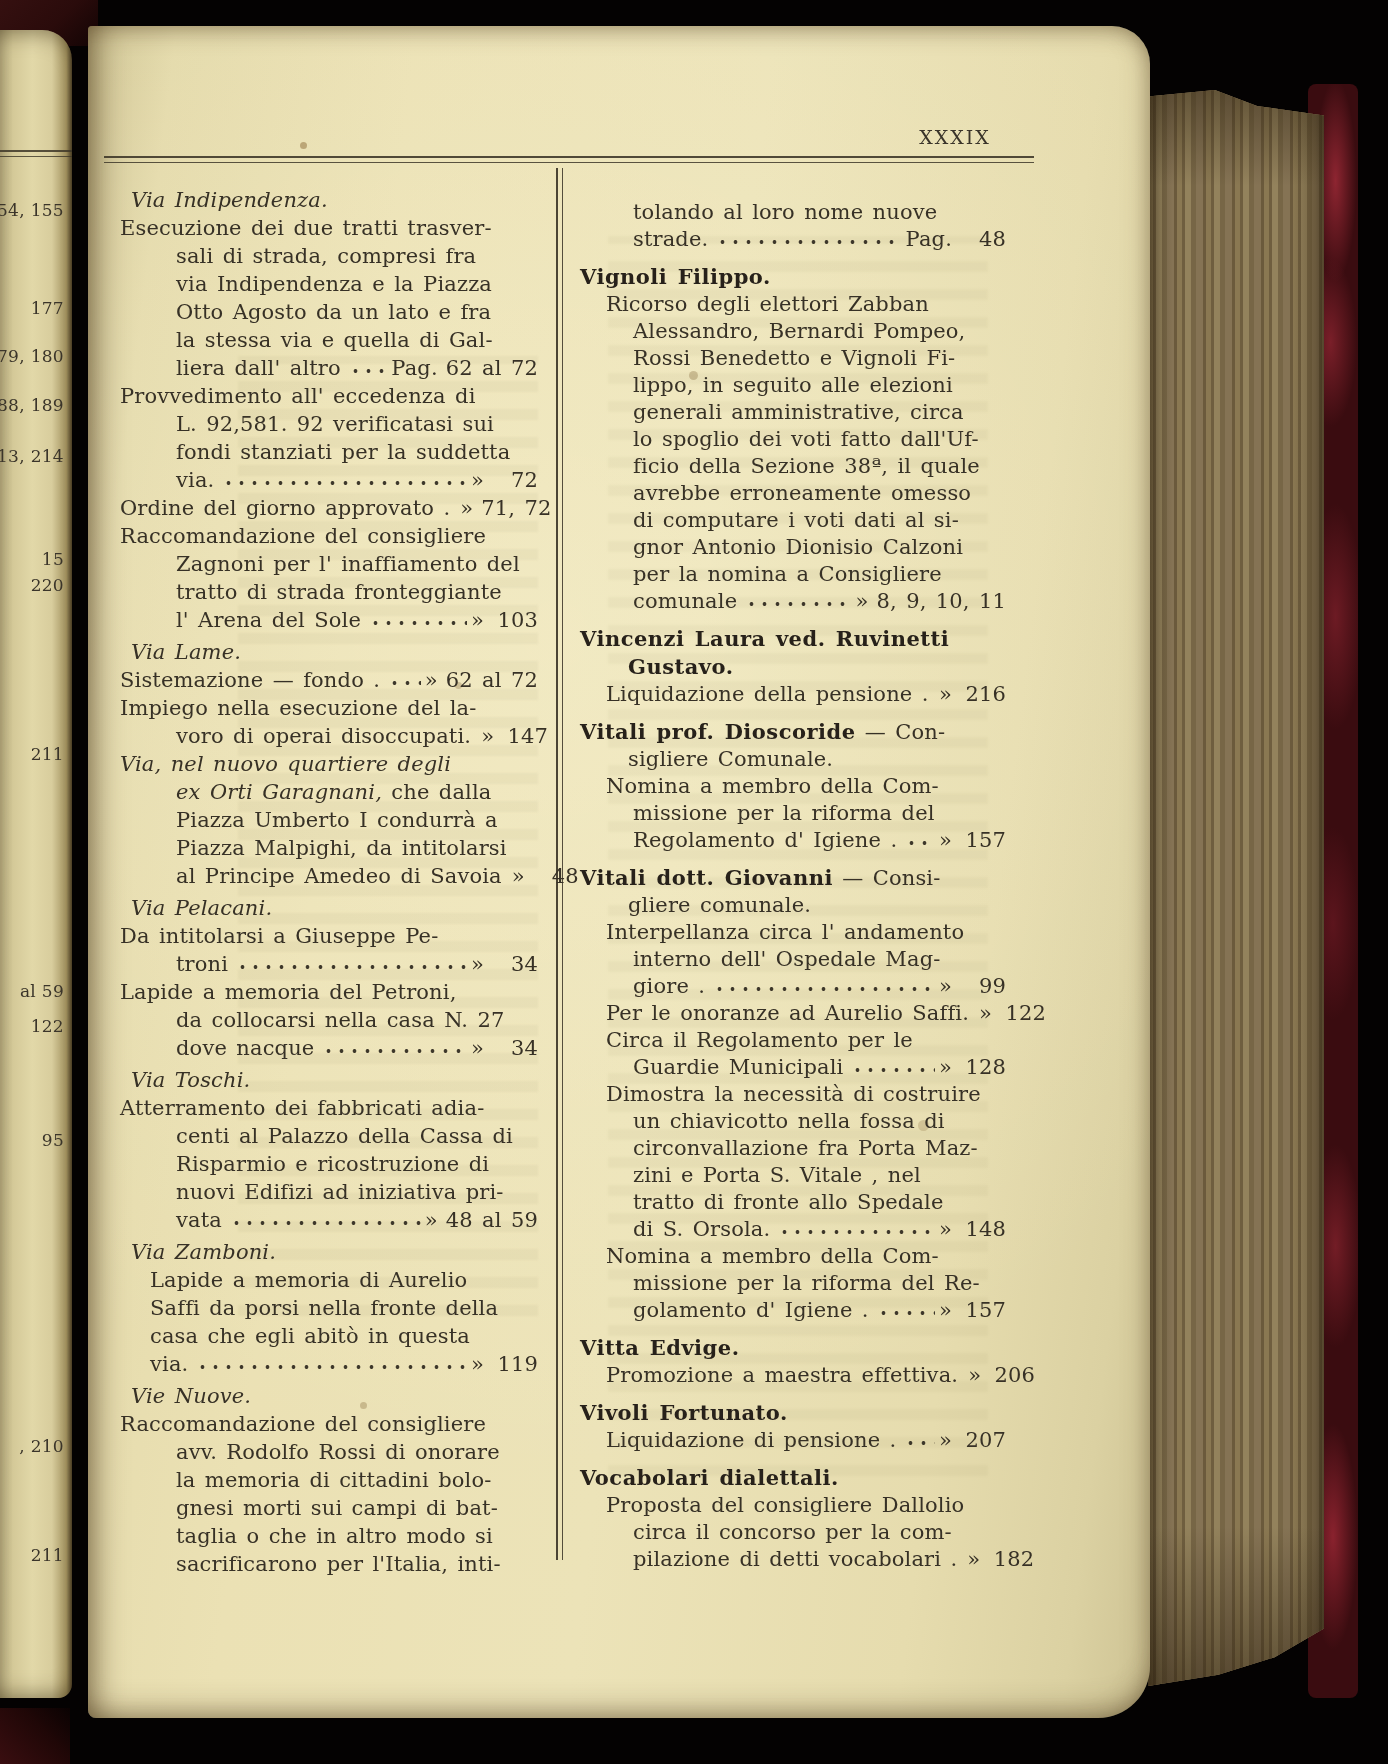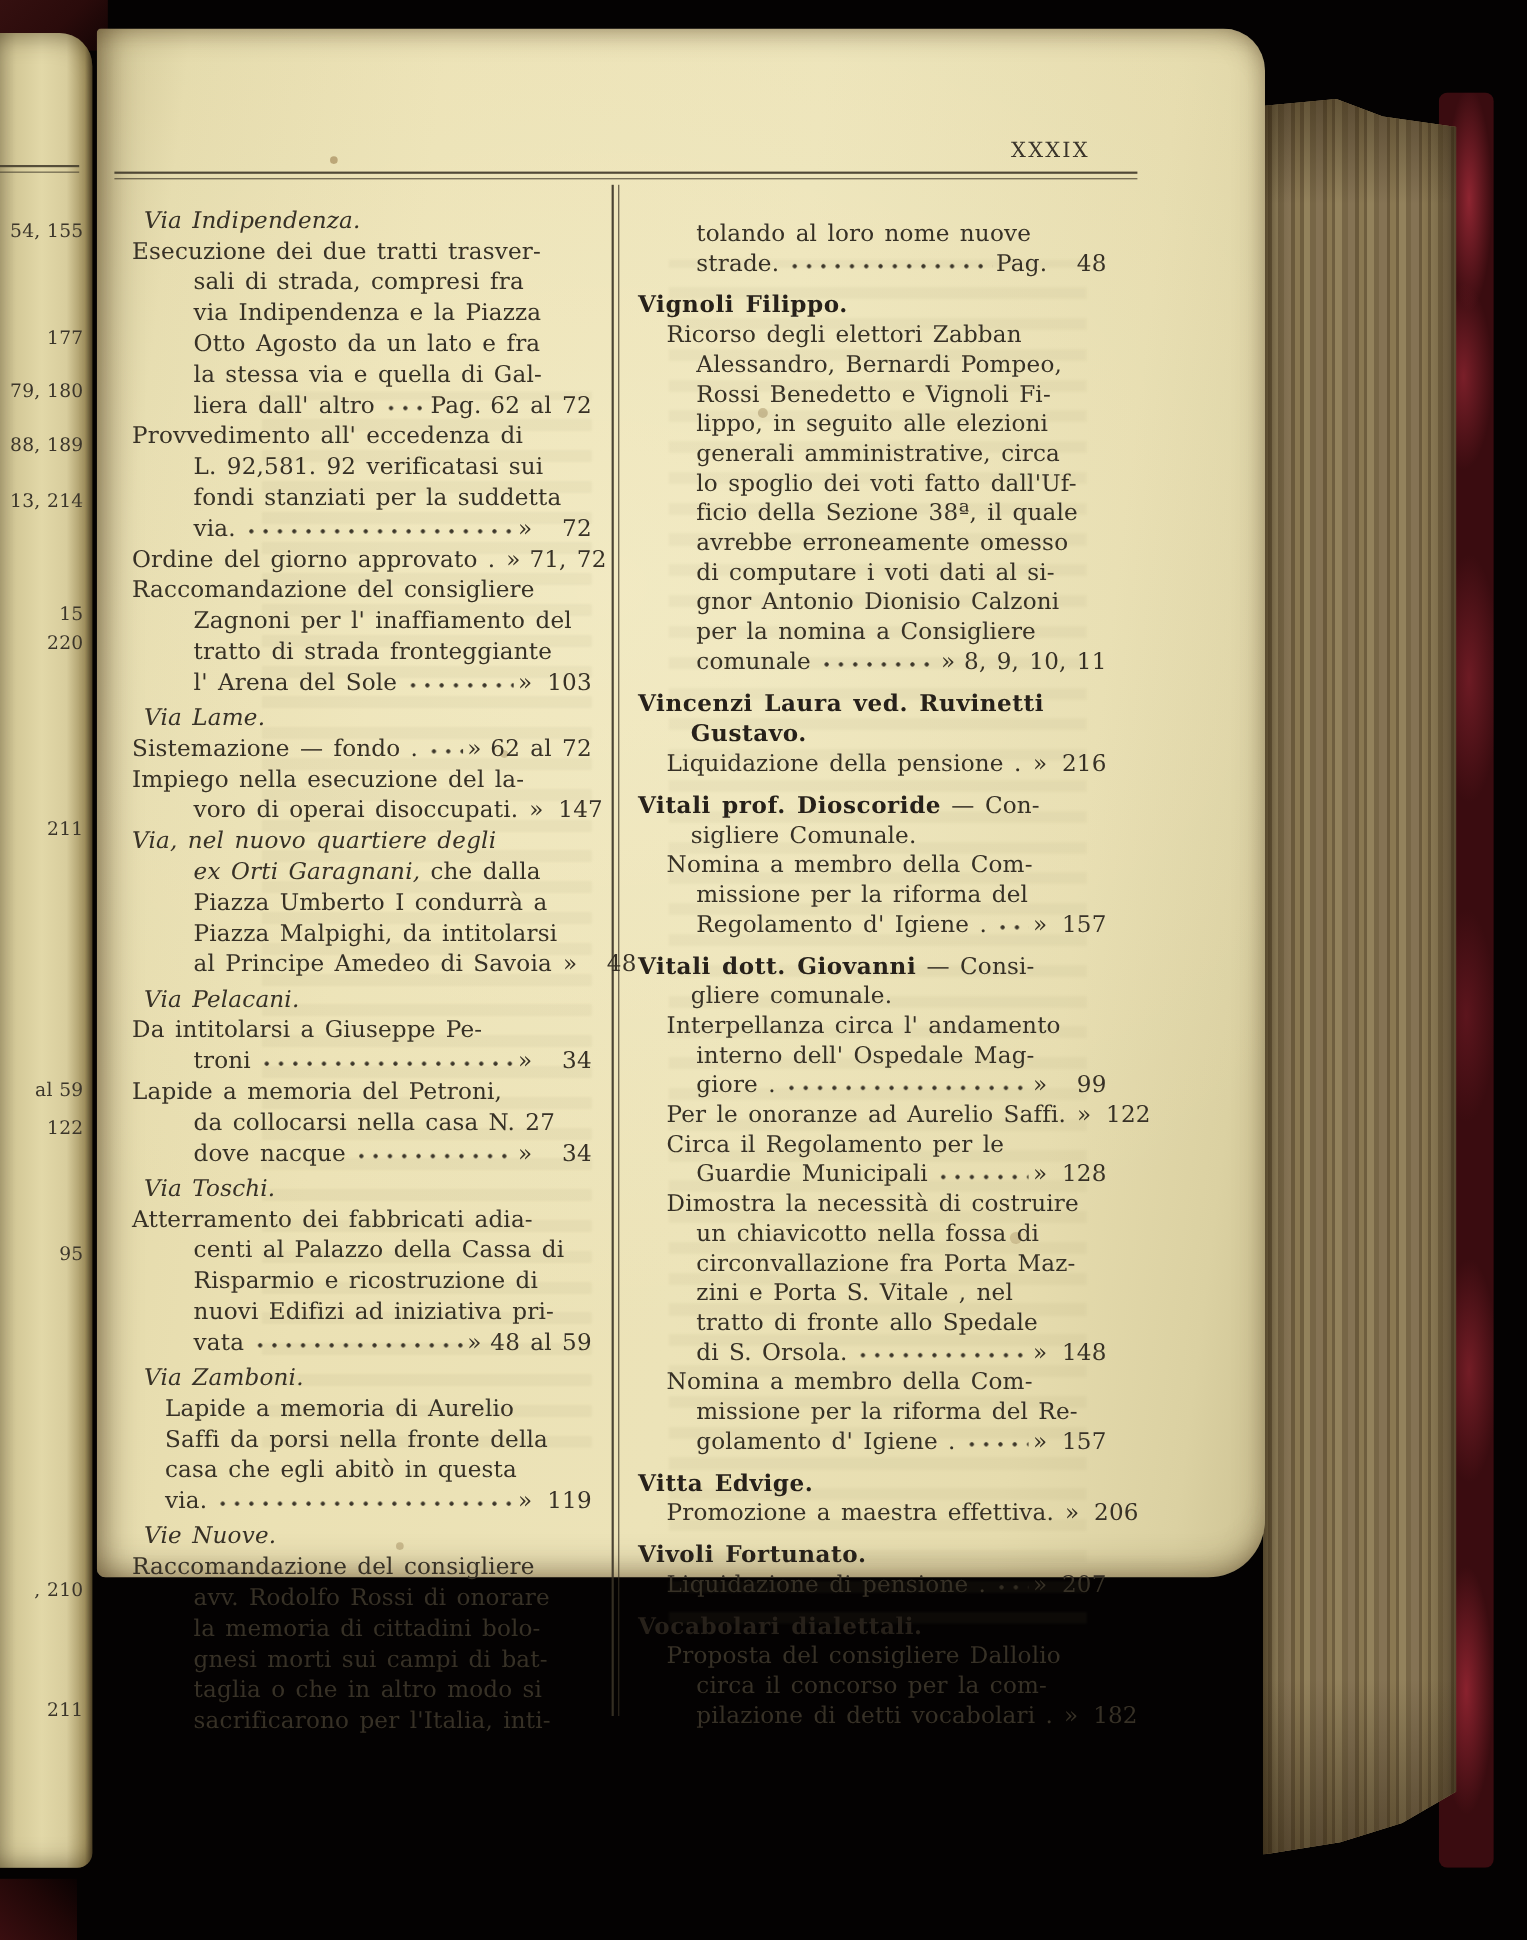--- a/index.html
+++ b/index.html
@@ -24,30 +24,30 @@
        radial-gradient(70% 10% at 50% 90%,#8a222e 0%,rgba(138,34,46,0) 70%);}
   .fore-edge{position:absolute;left:1148px;top:90px;width:176px;height:1596px;z-index:2;
      background-color:#7b6a4a;
      background-image:
        linear-gradient(180deg,rgba(40,28,12,.45) 0%,rgba(40,28,12,0) 6%,rgba(40,28,12,0) 90%,rgba(40,28,12,.5) 100%),
        linear-gradient(90deg,rgba(35,25,10,.55) 0%,rgba(35,25,10,.15) 7%,rgba(0,0,0,0) 14%,rgba(0,0,0,0) 82%,rgba(60,45,20,.35) 95%,rgba(30,20,8,.5) 100%),
        repeating-linear-gradient(90deg,#8a7852 0 5px,#6f5e3f 5px 8px,#93825c 8px 14px,#776646 14px 19px,#857354 19px 26px,#6b5a3c 26px 29px);
      clip-path:polygon(0 0.4%,38% 0,62% 1%,100% 1.6%,100% 96.4%,72% 98.2%,40% 99.3%,0 100%);}
 
   
-  .prev-page{position:absolute;left:0;top:30px;width:84px;height:1668px;z-index:2;
+  .prev-page{position:absolute;left:0;top:30px;width:72px;height:1668px;z-index:2;
      border-radius:0 30px 14px 0;
      background:linear-gradient(90deg,#b3a87c 0%,#d4c998 18%,#e2d8a8 45%,#d8cd9d 72%,#a2925f 92%,#4e4128 100%);
      box-shadow:inset 0 16px 20px -12px rgba(60,45,20,.5), inset 0 -16px 20px -12px rgba(60,45,20,.5);}
   .prev-rule{position:absolute;left:0;top:120px;width:72px;height:4px;
      border-top:2px solid rgba(62,55,40,.85);border-bottom:1px solid rgba(62,55,40,.8);}
   .mref{position:absolute;right:8px;white-space:nowrap;font-size:17px;color:#3b352a;letter-spacing:.3px;}
 
   
-  .page{position:absolute;left:88px;top:26px;width:1062px;height:1408px;z-index:3;
+  .page{position:absolute;left:88px;top:26px;width:1062px;height:1692px;z-index:3;
      border-radius:4px 38px 52px 8px;
      background:
        radial-gradient(120% 80% at 44% 36%,rgba(255,250,222,.30) 0%,rgba(255,250,222,0) 62%),
        linear-gradient(97deg,#cfc494 0%,#e4daab 7%,#ebe1b4 26%,#ece3b8 54%,#e6dcae 80%,#dbd1a2 93%,#cdc293 100%);
      box-shadow:inset 24px 0 30px -16px rgba(70,50,20,.55),
                 inset -14px 0 26px -14px rgba(95,75,45,.5),
                 inset 0 18px 26px -16px rgba(80,60,30,.4),
                 inset 0 -24px 30px -18px rgba(80,60,30,.45);}
 
   .folio{position:absolute;left:800px;top:100px;width:134px;text-align:center;

